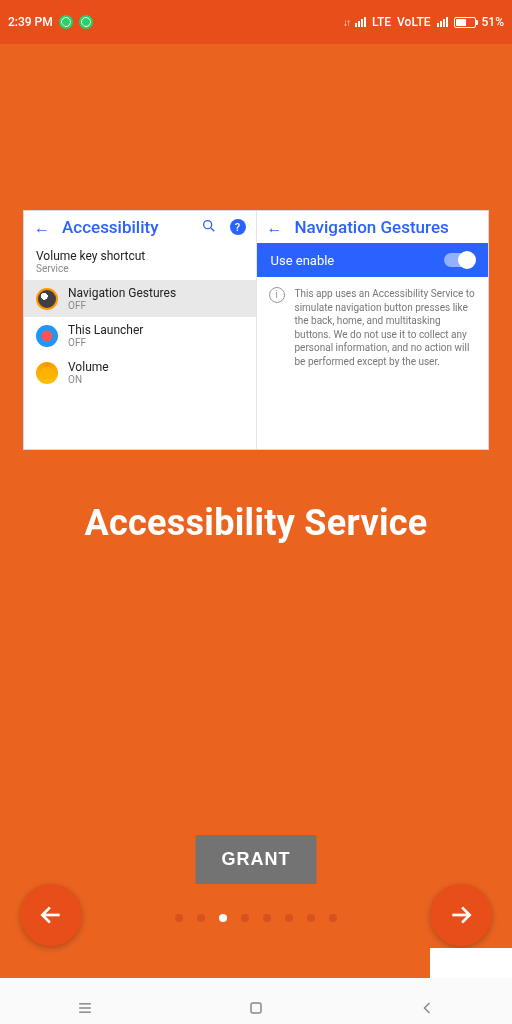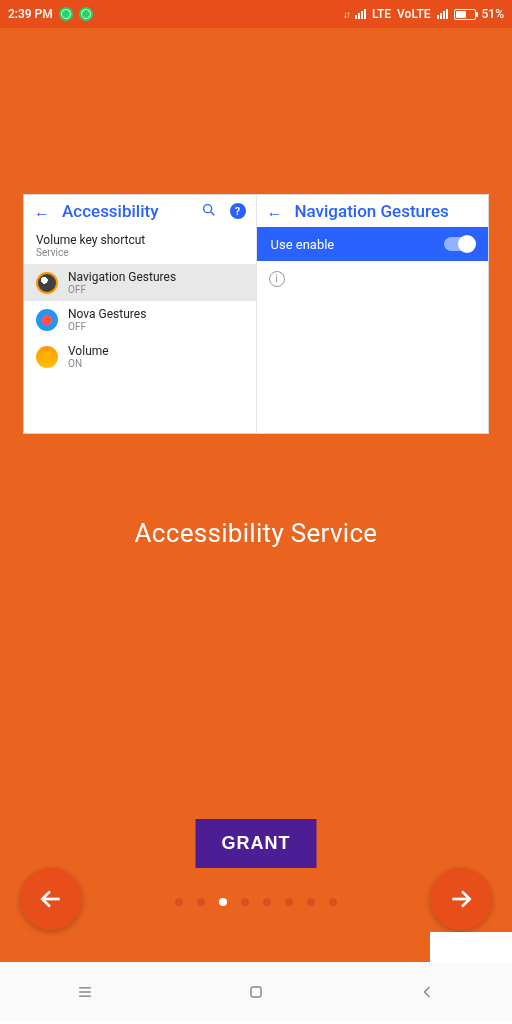--- a/index.html
+++ b/index.html
@@ -1,18 +1,18 @@
 <!DOCTYPE html>
 <html><head>
 <meta charset="utf-8">
 <style>
   * { box-sizing: border-box; margin: 0; padding: 0; }
   html, body { width: 512px; height: 1024px; overflow: hidden; font-family: -apple-system, Roboto, Arial, sans-serif; }
   .statusbar {
-    height: 28px; background: #e84e1a; color: #fff; display: flex;
+    height: 44px; background: #e84e1a; color: #fff; display: flex;
     align-items: center; padding: 0 8px; font-size: 12px; font-weight: 500;
   }
   .sb-left { display: flex; align-items: center; gap: 6px; }
   .sb-right { margin-left: auto; display: flex; align-items: center; gap: 6px; }
   .wa-icon { width: 14px; height: 14px; background: #25d366; border-radius: 50%; position: relative; }
   .wa-icon::after { content:""; position:absolute; inset:2px; border:1.5px solid #fff; border-radius:50%; clip-path: polygon(0 0,100% 0,100% 100%,40% 100%,0 60%); }
   .signal { display:inline-flex; align-items:flex-end; gap:1px; }
   .signal span { width:2px; background:#fff; display:inline-block; }
   .battery { width:22px; height:11px; border:1px solid #fff; border-radius:2px; position:relative; }
   .battery::after { content:""; position:absolute; right:-3px; top:2px; width:2px; height:5px; background:#fff; border-radius:0 1px 1px 0;}
@@ -45,26 +45,26 @@
   .appicon { width:22px; height:22px; border-radius:50%; flex-shrink:0; }
   .ic-nav { background: radial-gradient(circle at 35% 35%, #fff 0 20%, transparent 21%), #404040; border:2px solid #ff9800; }
   .ic-nova { background: radial-gradient(circle at 50% 50%, #ff5252 0 35%, #2196f3 36% 100%); }
   .ic-tasker { background: radial-gradient(circle at 50% 50%, #ffb300 0 40%, transparent 41%), conic-gradient(#ff9800,#ffc107,#ff9800); }
   .usebar { background:#2962ff; color:#fff; height:34px; display:flex; align-items:center; padding:0 14px; font-size:13px; }
   .toggle { margin-left:auto; width:30px; height:14px; background:rgba(255,255,255,.5); border-radius:8px; position:relative; }
   .toggle::after{content:"";position:absolute;right:-2px;top:-2px;width:18px;height:18px;background:#fff;border-radius:50%;}
   .info-row { display:flex; gap:10px; padding:10px 12px; font-size:10px; color:#777; line-height:1.35; }
   .info-i { width:16px;height:16px;border:1.5px solid #999;border-radius:50%;color:#999;font-size:10px;display:flex;align-items:center;justify-content:center;flex-shrink:0;}
 
-  .hero-title { margin-top:84px; font-size:26px; font-weight:400; letter-spacing:.3px; }
+  .hero-title { margin-top:52px; font-size:36px; font-weight:700; letter-spacing:.3px; }
   .hero-body { margin-top:28px; font-size:19px; line-height:1.55; text-align:center; padding:0 18px; font-weight:400; color:#ffe9dc; }
 
   .grant-btn {
     position:absolute; left:50%; transform:translateX(-50%); bottom:94px;
-    background:#4c1d95; color:#fff; border:none; padding:14px 26px;
+    background:#737373; color:#fff; border:none; padding:14px 26px;
     font-size:18px; font-weight:700; letter-spacing:1px; cursor:pointer;
   }
   .circle-btn {
     position:absolute; bottom:32px; width:62px; height:62px; border-radius:50%;
     background:#e84e1a; display:flex; align-items:center; justify-content:center;
     box-shadow:0 2px 6px rgba(0,0,0,.25); cursor:pointer;
   }
   .circle-btn.left { left:20px; } .circle-btn.right { right:20px; }
   .circle-btn svg { width:26px; height:26px; stroke:#fff; stroke-width:2.5; fill:none; }
 
@@ -137,21 +137,21 @@
       <div class="row sel">
         <span class="appicon ic-nav"></span>
         <div class="txt">
           <span class="t1">Navigation Gestures</span>
           <span class="t2">OFF</span>
         </div>
       </div>
       <div class="row">
         <span class="appicon ic-nova"></span>
         <div class="txt">
-          <span class="t1">Nova Gestures</span>
+          <span class="t1">This Launcher</span>
           <span class="t2">OFF</span>
         </div>
       </div>
       <div class="row">
         <span class="appicon ic-tasker"></span>
         <div class="txt">
           <span class="t1">Volume</span>
           <span class="t2">ON</span>
         </div>
       </div>
@@ -161,20 +161,21 @@
       <div class="cardhdr">
         <span class="back-arrow">←</span>
         <span class="title">Navigation Gestures</span>
       </div>
       <div class="usebar">
         <span>Use enable</span>
         <span class="toggle"></span>
       </div>
       <div class="info-row">
         <span class="info-i">i</span>
+        <span>This app uses an Accessibility Service to simulate navigation button presses like the back, home, and multitasking buttons. We do not use it to collect any personal information, and no action will be performed except by the user.</span>
       </div>
     </div>
   </div>
 
   <div class="hero-title">Accessibility Service</div>
 
   <button class="grant-btn">GRANT</button>
 
   <div class="circle-btn left">
     <svg viewBox="0 0 24 24">

